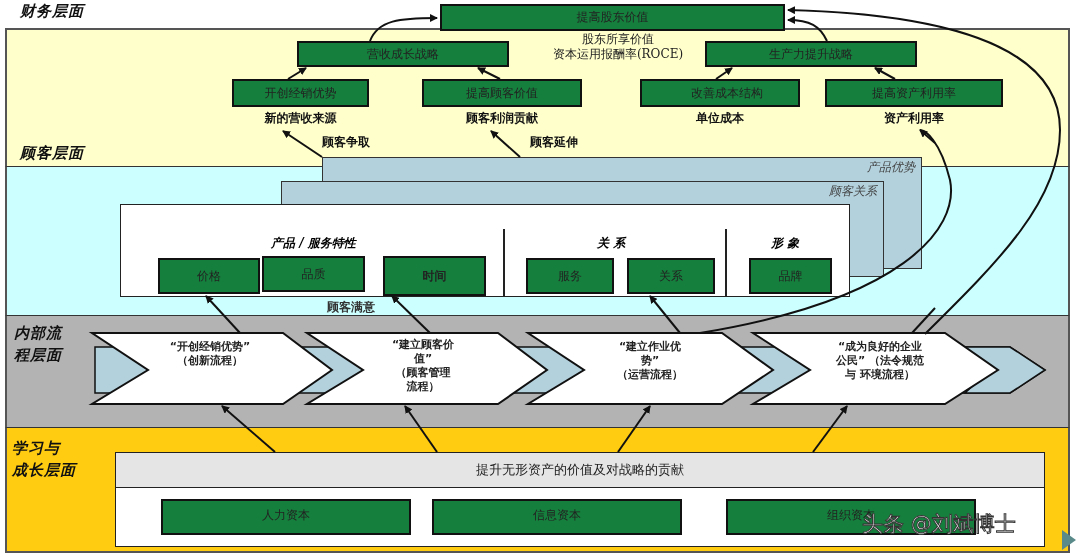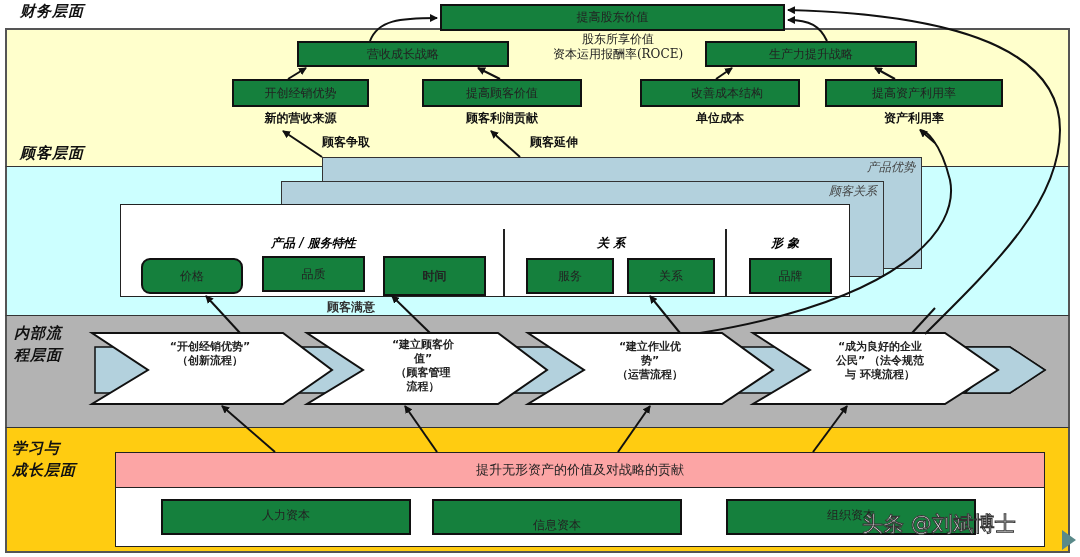--- a/index.html
+++ b/index.html
@@ -81,21 +81,21 @@
 </div>
 
 <div class="abs" style="left:120px;top:204px;width:730px;height:93px;background:#fff;border:1.5px solid #222;">
   <div class="abs" style="left:382px;top:24px;width:1.5px;height:68px;background:#222;"></div>
   <div class="abs" style="left:604px;top:24px;width:1.5px;height:68px;background:#222;"></div>
 
   <span class="abs it bold" style="left:150px;top:30px;font-size:12px;">产品 / 服务特性</span>
   <span class="abs it bold" style="left:476px;top:30px;font-size:12px;">关  系</span>
   <span class="abs it bold" style="left:650px;top:30px;font-size:12px;">形  象</span>
 
-  <div class="abs box" style="left:20px;top:53px;width:102px;height:36px;border-radius:9px;">
+  <div class="abs box" style="left:37px;top:53px;width:102px;height:36px;">
       <span>价格</span>
     </div>
   <div class="abs box" style="left:141px;top:51px;width:103px;height:36px;">
       <span>品质</span>
     </div>
   <div class="abs box" style="left:262px;top:51px;width:103px;height:40px;font-weight:bold;">
       <span>时间</span>
     </div>
   <div class="abs box" style="left:405px;top:53px;width:88px;height:36px;">
       <span>服务</span>
@@ -104,27 +104,27 @@
       <span>关系</span>
     </div>
   <div class="abs box" style="left:628px;top:53px;width:83px;height:36px;">
       <span>品牌</span>
     </div>
 </div>
 
 <div class="abs txt bold" style="left:300px;top:299px;font-size:12px;color:#333;padding-left:27px;">顾客满意</div>
 
 <div class="abs" style="left:115px;top:452px;width:930px;height:95px;background:#fff;border:1.5px solid #222;">
-  <div class="abs" style="left:0;top:0;width:100%;height:35px;background:#fca5a5;border-bottom:1.5px solid #222;display:flex;align-items:center;justify-content:center;">
+  <div class="abs" style="left:0;top:0;width:100%;height:35px;background:#e5e5e5;border-bottom:1.5px solid #222;display:flex;align-items:center;justify-content:center;">
     <span style="font-size:13px;color:#222;">提升无形资产的价值及对战略的贡献</span>
   </div>
   <div class="abs box" style="left:45px;top:46px;width:250px;height:36px;align-items:flex-start;padding-top:6px;">
       <span>人力资本</span>
     </div>
-  <div class="abs box" style="left:316px;top:46px;width:250px;height:36px;align-items:flex-start;padding-top:16px;">
+  <div class="abs box" style="left:316px;top:46px;width:250px;height:36px;align-items:flex-start;padding-top:6px;">
       <span>信息资本</span>
     </div>
   <div class="abs box" style="left:610px;top:46px;width:250px;height:36px;align-items:flex-start;padding-top:6px;">
       <span>组织资本</span>
     </div>
 </div>
 
 <svg width="1080" height="557">
   <defs>
     <marker id="ah" markerWidth="8" markerHeight="8" refX="7" refY="4" orient="auto" markerUnits="userSpaceOnUse">

